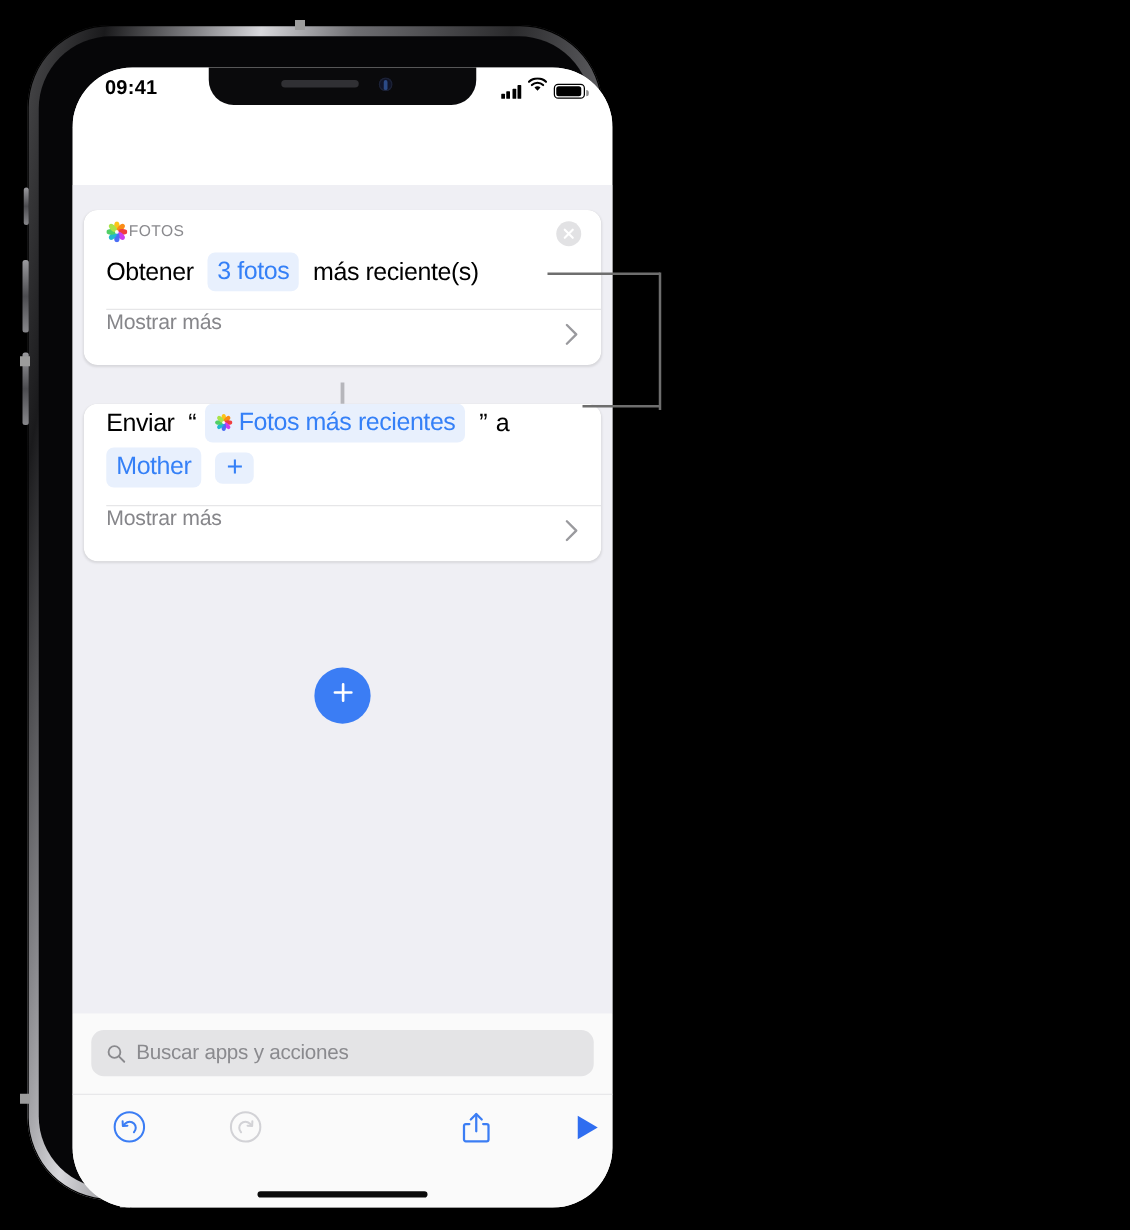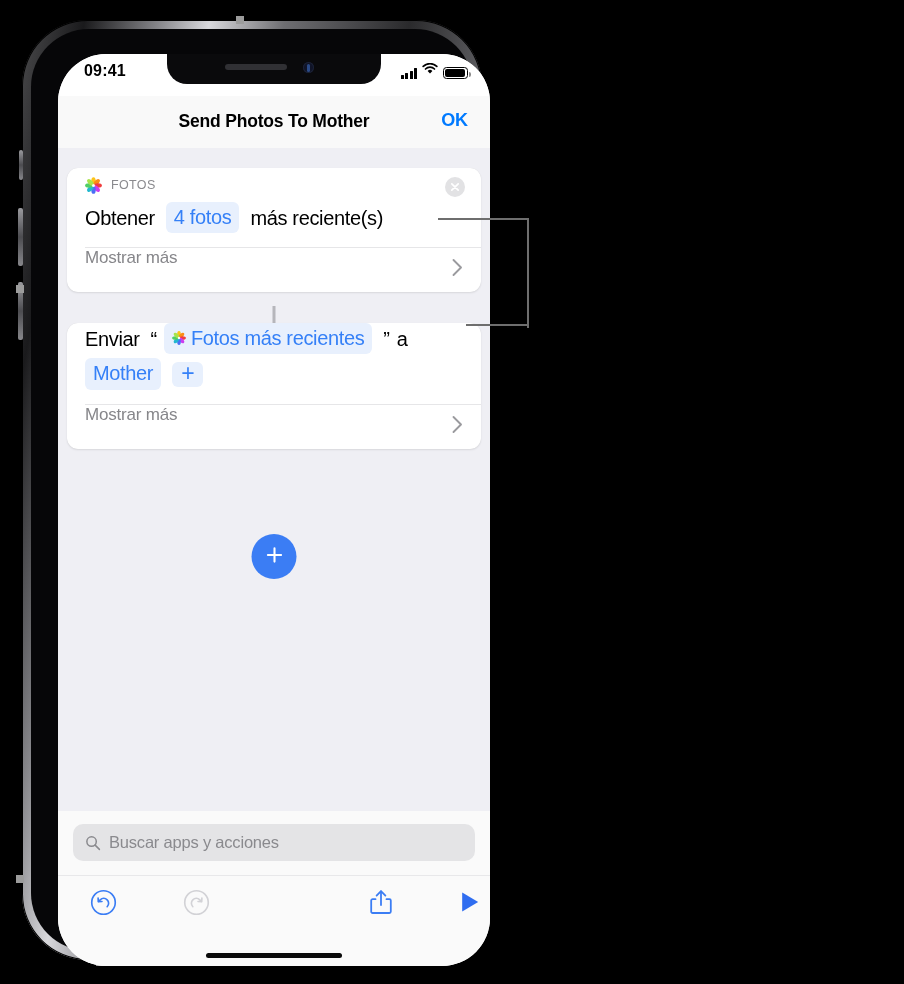--- a/index.html
+++ b/index.html
@@ -242,21 +242,21 @@
     position: relative;
     height: 34px;
     display: flex;
     align-items: center;
     padding: 0 10px 0 18px;
   }
   .app-label {
     font-size: 12.5px;
     color: #8a8a8e;
     letter-spacing: 0.35px;
-    margin-left: 9px;
+    margin-left: 1px;
   }
   .card-close {
     position: absolute;
     right: 16px;
     top: 9px;
     width: 20px;
     height: 20px;
     border-radius: 50%;
     background: #e2e2e4;
   }
@@ -473,24 +473,20 @@
             <span id="battery-fill"></span>
           </span>
         </div>
       </div>
 
       <div id="notch">
         <div id="notch-speaker"></div>
         <div id="notch-camera"></div>
       </div>
 
-      <div id="nav-bar">
-        <div id="nav-title">Send Photos To Mother</div>
-        <div id="nav-ok">OK</div>
-      </div>
 
       <div id="canvas">
 
         <div id="card-connector"></div>
 
         <div class="card" id="card-photos">
           <div class="card-header">
             <span style="display:inline-flex;">
               <svg width="17" height="17" viewBox="0 0 40 40">
                 <g transform="translate(20,20)">
@@ -509,21 +505,21 @@
             <span class="app-label">FOTOS</span>
             <span class="card-close">
               <svg width="20" height="20" viewBox="0 0 20 20">
                 <path d="M6.8 6.8 L13.2 13.2 M13.2 6.8 L6.8 13.2" stroke="#ffffff" stroke-width="1.7" stroke-linecap="round"></path>
               </svg>
             </span>
           </div>
           <div class="card-body">
             <div class="action-line">
               <span class="word">Obtener</span>
-              <span class="token">4 fotos</span>
+              <span class="token">3 fotos</span>
               <span class="word">más reciente(s)</span>
             </div>
           </div>
           <div class="card-divider"></div>
           <div class="show-more">
             <span>Mostrar más</span>
             <span class="chev">
               <svg width="11" height="18" viewBox="0 0 11 18">
                 <path d="M1.5 1.5 L9 9 L1.5 16.5" stroke="#9a9a9e" stroke-width="1.9" fill="none" stroke-linecap="round" stroke-linejoin="round"></path>
               </svg>

